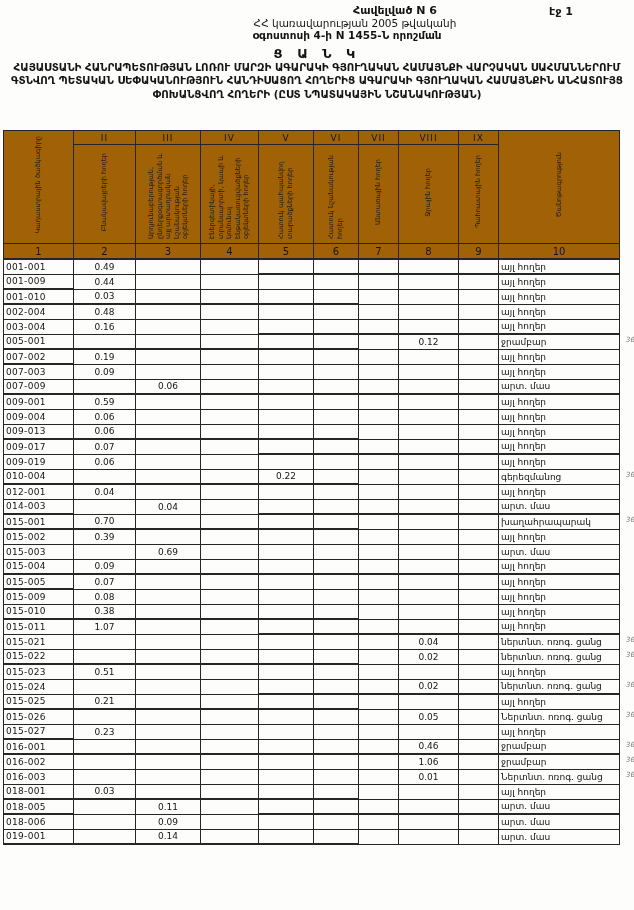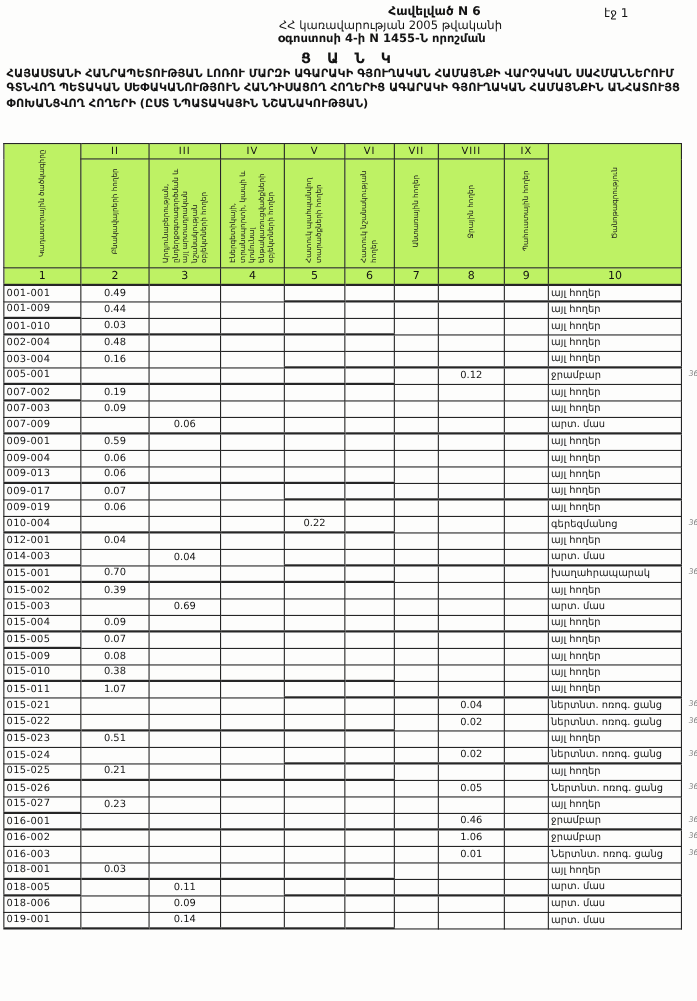--- a/index.html
+++ b/index.html
@@ -1,38 +1,38 @@
 <!DOCTYPE html>
 <html><head>
 <meta charset="utf-8">
 <style>
   html,body{margin:0;padding:0;background:#e8e8e6;}
   .page{
     position:relative;width:634px;height:910px;margin:0 auto;
     background:#fdfdfc;color:#141414;overflow:hidden;
     font-family:"DejaVu Sans",sans-serif;
   }
-  .page-num{position:absolute;top:5px;left:549px;font-size:11px;font-weight:400;}
+  .page-num{position:absolute;top:5px;left:549px;font-size:11px;font-weight:700;}
   .hdr-appendix{position:absolute;top:4px;left:170px;width:450px;text-align:center;font-size:11px;font-weight:700;}
   .hdr-gov1{position:absolute;top:17px;left:120px;width:470px;text-align:center;font-size:10.5px;font-weight:400;}
   .hdr-gov2{position:absolute;top:29px;left:112px;width:470px;text-align:center;font-size:10.5px;font-weight:700;}
   .list-word{position:absolute;top:46px;left:0;width:100%;text-align:center;font-size:13px;font-weight:700;letter-spacing:5px;}
   .doc-title{
-    position:absolute;top:61px;left:6px;width:622px;text-align:left;
+    position:absolute;top:61px;left:6px;width:622px;text-align:center;
     font-size:10.3px;font-weight:700;line-height:1.3;
   }
   table.land{
     position:absolute;top:130px;left:3px;width:616px;
     border-collapse:collapse;table-layout:fixed;
   }
   table.land th,table.land td{
     border:1px solid #262626;padding:0 2px;overflow:visible;
     font-family:"DejaVu Sans",sans-serif;
   }
-  thead th{vertical-align:middle;text-align:center;font-weight:400;background:#bef264;}
+  thead th{vertical-align:middle;text-align:center;font-weight:400;background:#a16207;}
   th.roman{height:13px;font-size:9px;letter-spacing:1px;}
   th.lblcell{height:97px;}
   th.num{height:14px;font-size:10px;font-weight:400;}
   .rot{
     writing-mode:vertical-rl;transform:rotate(180deg);
     display:inline-block;font-size:6.6px;line-height:1.3;
     max-height:94px;text-align:left;color:#1c1c1c;
   }
   th.tall .rot{max-height:106px;}
   tbody tr{height:15px;}

